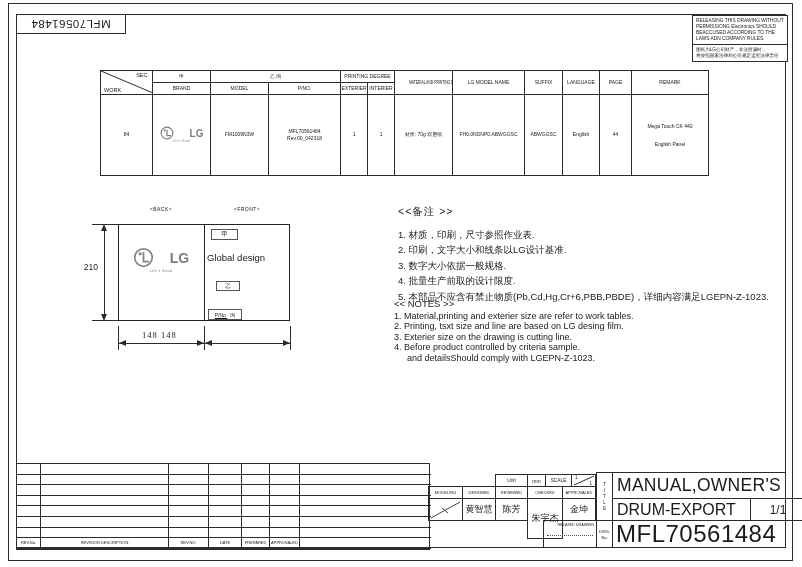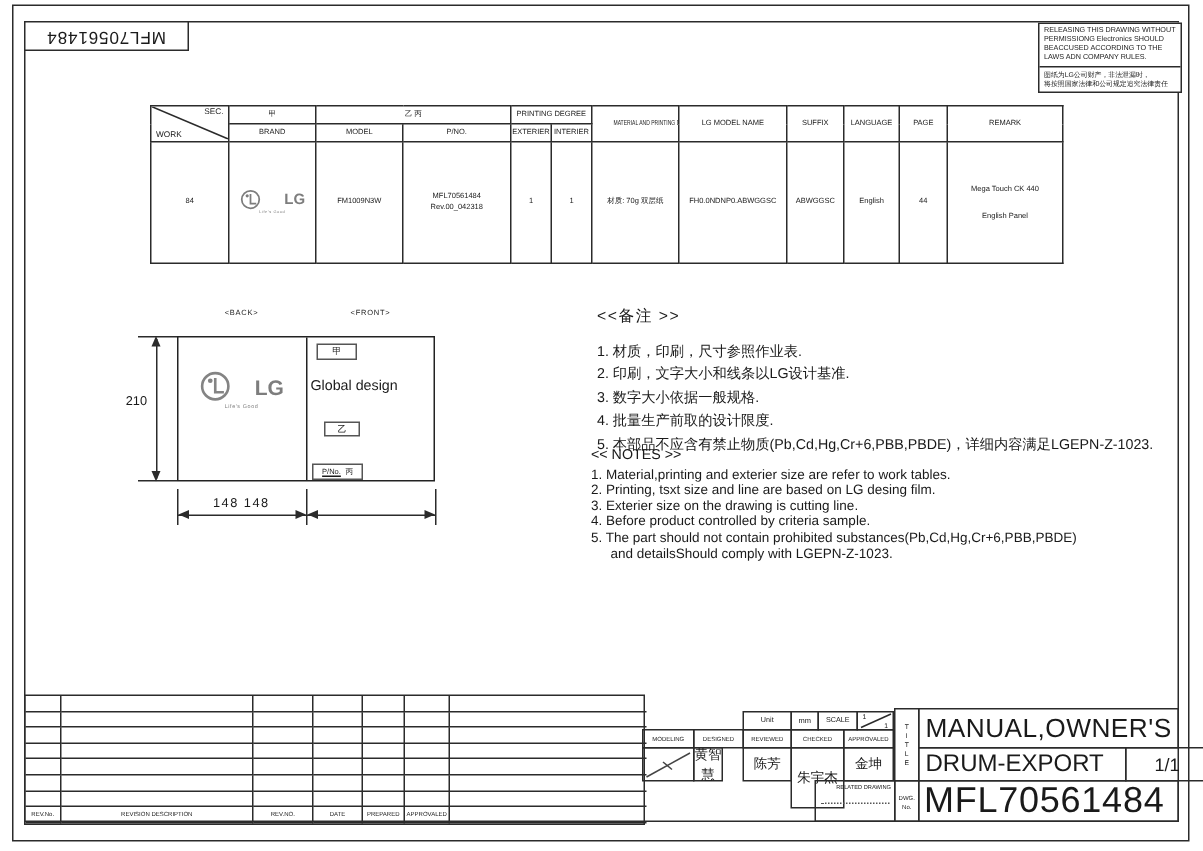--- a/index.html
+++ b/index.html
@@ -181,38 +181,37 @@
   <div class="abs" style="left:70px;top:262px;width:28px;text-align:right;font-size:8.5px;">210</div>
 
   <div class="abs ln" style="left:118px;top:326px;width:1px;height:24px;"></div>
   <div class="abs ln" style="left:204px;top:326px;width:1px;height:24px;"></div>
   <div class="abs ln" style="left:290px;top:326px;width:1px;height:24px;"></div>
   <div class="abs ln" style="left:118px;top:343px;width:172px;height:1px;"></div>
   <div class="abs al" style="left:119px;top:340px;"></div>
   <div class="abs ar" style="left:197px;top:340px;"></div>
   <div class="abs al" style="left:205px;top:340px;"></div>
   <div class="abs ar" style="left:283px;top:340px;"></div>
-  <div class="abs" style="left:140px;top:330px;font-size:8.5px;letter-spacing:1px;background:#fff;padding:0 2px;">148 148</div>
+  <div class="abs" style="left:140px;top:330px;font-size:8.5px;letter-spacing:1px;background:#fff;padding:0 2px;font-family:Liberation Serif, serif;">148 148</div>
 
   <div class="abs noteCN" style="left:398px;top:204px;width:330px;">
     <div class="t">&lt;&lt;备注 &gt;&gt;</div>
     <div>1.  材质，印刷，尺寸参照作业表.</div>
     <div>2.  印刷，文字大小和线条以LG设计基准.</div>
     <div>3.  数字大小依据一般规格.</div>
     <div>4.  批量生产前取的设计限度.</div>
     <div style="white-space:nowrap;">5.  本部品不应含有禁止物质(Pb,Cd,Hg,Cr+6,PBB,PBDE)，详细内容满足LGEPN-Z-1023.</div>
   </div>
 
   <div class="abs noteEN" style="left:394px;top:299px;width:340px;">
     <div class="t">&lt;&lt; NOTES &gt;&gt;</div>
     <div>1. Material,printing and exterier size are refer to work tables.</div>
     <div>2. Printing, tsxt  size and line are based on LG desing film.</div>
     <div>3. Exterier size on the drawing is cutting line.</div>
     <div>4. Before product controlled by criteria sample.</div>
-    <div>5. The part should not contain prohibited substances(Pb,Cd,Hg,Cr+6,PBB,PBDE)</div>
     <div class="ind">and detailsShould comply with LGEPN-Z-1023.</div>
   </div>
 
   <div class="abs rev" style="left:16px;top:463px;width:414px;">
     <div></div>
       <div></div>
       <div></div>
       <div></div>
       <div></div>
       <div></div>
@@ -284,21 +283,21 @@
   <div class="abs bx c tb-s" style="left:495px;top:486px;width:33px;height:13px;">REVIEWED</div>
   <div class="abs bx c tb-s" style="left:527px;top:486px;width:36px;height:13px;">CHECKED</div>
   <div class="abs bx c tb-s" style="left:562px;top:486px;width:34px;height:13px;">APPROVALED</div>
 
   <div class="abs bx c" style="left:428px;top:498px;width:35px;height:23px;">
     <svg width="33" height="21">
       <line x1="2" y1="19" x2="31" y2="3" stroke="#444" stroke-width="1"></line>
       <line x1="13" y1="9" x2="19" y2="14" stroke="#444" stroke-width="1"></line>
     </svg>
   </div>
-  <div class="abs bx c name" style="left:462px;top:498px;width:20px;height:23px;">黄智慧</div>
+  <div class="abs bx c name" style="left:462px;top:498px;width:34px;height:23px;">黄智慧</div>
   <div class="abs bx c name" style="left:495px;top:498px;width:33px;height:23px;">陈芳</div>
   <div class="abs bx c name" style="left:527px;top:498px;width:36px;height:41px;">朱宇杰</div>
   <div class="abs bx c name" style="left:562px;top:498px;width:34px;height:23px;">金坤</div>
 
   <div class="abs bx" style="left:543px;top:520px;width:54px;height:28px;">
     <div style="font-size:3.8px;text-align:right;padding:2px 2px 0 0;white-space:nowrap;overflow:hidden;">RELATED DRAWING</div>
     <div class="dotted" style="margin:8px 3px 0 3px;"></div>
   </div>
 
   <div class="abs bx vtitle" style="left:596px;top:472px;width:17px;height:49px;">

